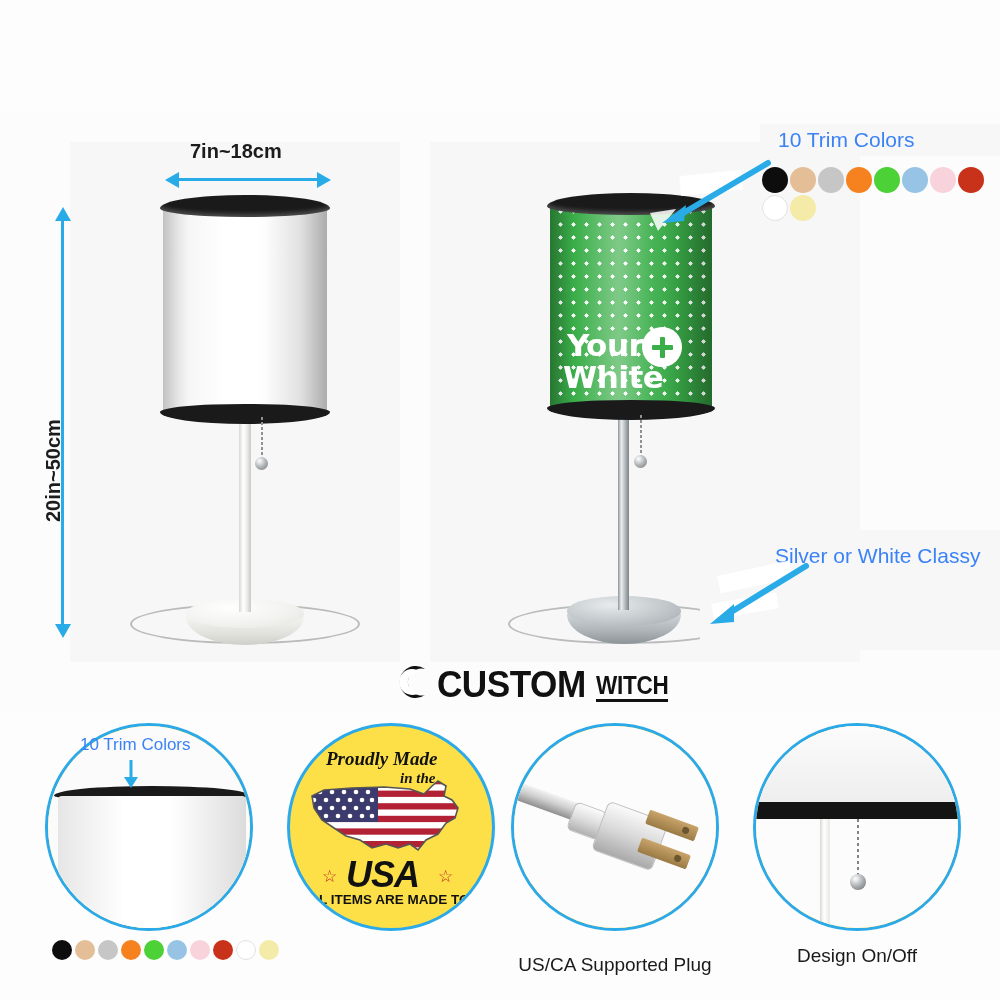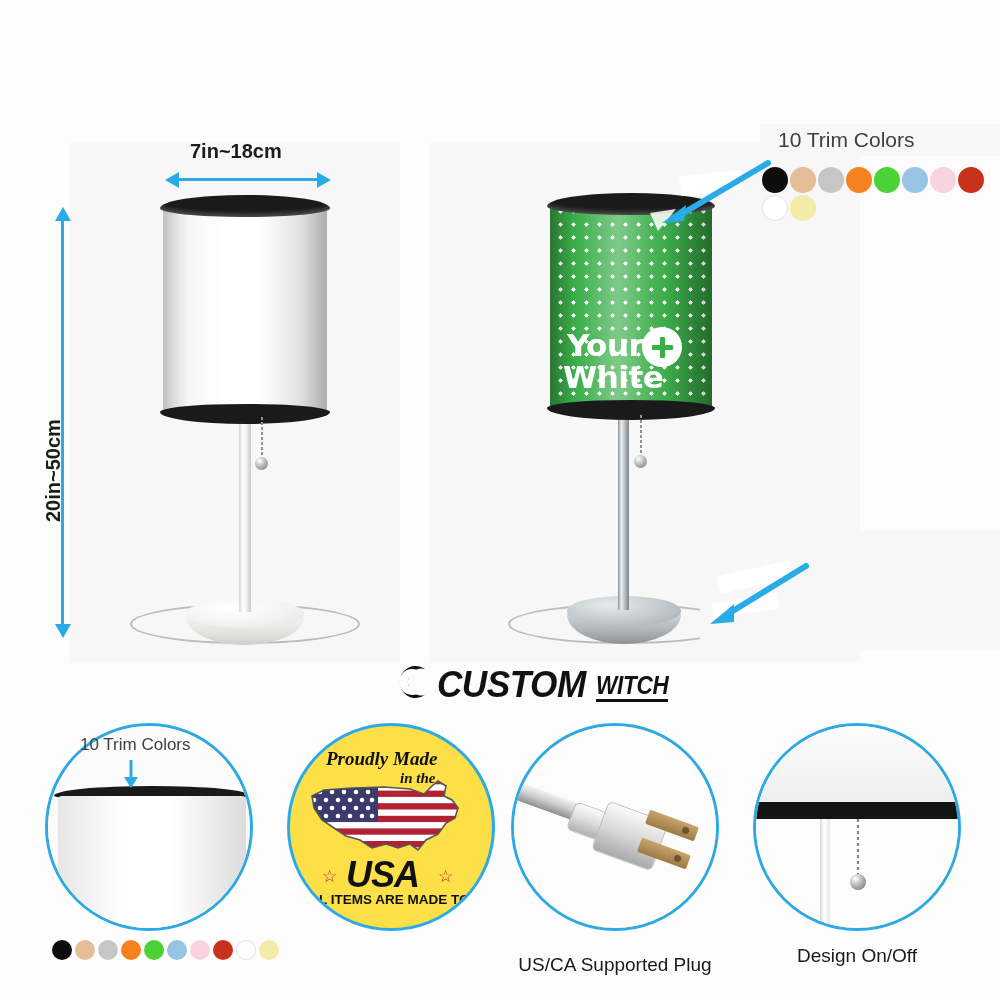--- a/index.html
+++ b/index.html
@@ -92,29 +92,29 @@
   .arrow-h { position:absolute; height:3px; background:#29ABE8; }
   .arrow-v { position:absolute; width:3px; background:#29ABE8; }
   .ah-left, .ah-right { position:absolute; width:0; height:0; border-top:8px solid transparent; border-bottom:8px solid transparent; top:-6.5px; }
   .ah-left { border-right:14px solid #29ABE8; left:-13px; }
   .ah-right { border-left:14px solid #29ABE8; right:-13px; }
   .av-up, .av-down { position:absolute; width:0; height:0; border-left:8px solid transparent; border-right:8px solid transparent; left:-6.5px; }
   .av-up { border-bottom:14px solid #29ABE8; top:-13px; }
   .av-down { border-top:14px solid #29ABE8; bottom:-13px; }
 
   
-  .callout-text { position:absolute; font-size:19px; color:#404040; white-space:nowrap; }
+  .callout-text { position:absolute; font-size:19px; color:#3b82f6; white-space:nowrap; }
   .diag-arrow { position:absolute; }
 
   
   .swatches { position:absolute; display:flex; flex-wrap:wrap; }
   .swatch { border-radius:50%; margin-right:8px; margin-bottom:6px; }
 
   
-  .logo { position:absolute; display:flex; align-items:flex-end;font-style:italic; }
+  .logo { position:absolute; display:flex; align-items:flex-end; }
   .logo-c { position:relative; width:40px; height:40px; margin-right:1px; }
   .logo-custom { font-family:"Liberation Sans Narrow","Liberation Sans",sans-serif; font-weight:bold; font-size:37px; color:#111; letter-spacing:-0.5px; line-height:.92; transform: scaleX(.95); }
   .logo-witch { font-family:"Liberation Sans Narrow","Liberation Sans",sans-serif; font-weight:bold; font-size:25px; color:#111; letter-spacing:-0.3px; border-bottom:3px solid #111; line-height:1; padding-bottom:1px; margin-left:2px; transform: scaleX(.9); }
 
   
   .feature { position:absolute; }
   .circle {
     position:absolute; border-radius:50%;
     border:3px solid #2BA9E8; background:#fde047; overflow:hidden;
   }
@@ -244,20 +244,21 @@
     <svg class="diag-arrow" style="left:650px; top:45px; width:130px; height:75px;" viewBox="0 0 130 75">
       <g>
         <polygon points="8,74 0,56 26,52" fill="#FFFFFF" opacity="0.85"></polygon>
         <rect x="30" y="16" width="62" height="20" fill="#FFFFFF" opacity="0.9" transform="rotate(-6 60 26)"></rect>
         <line x1="118" y1="6" x2="30" y2="58" stroke="#29ABE8" stroke-width="6" stroke-linecap="round"></line>
         <polygon points="12,66 36,48 34,64" fill="#29ABE8"></polygon>
       </g>
     </svg>
 
     <div class="soft-patch" style="left:700px; top:418px; width:300px; height:120px;"></div>
+    <div class="callout-text" style="left:775px; top:432px; font-size:21px;">Silver or White Classy</div>
     <svg class="diag-arrow" style="left:700px; top:442px; width:120px; height:80px;" viewBox="0 0 120 80">
       <g>
         <rect x="18" y="14" width="74" height="18" fill="#FFFFFF" opacity="0.92" transform="rotate(-12 55 23)"></rect>
         <rect x="12" y="44" width="66" height="16" fill="#FFFFFF" opacity="0.92" transform="rotate(-10 45 52)"></rect>
         <line x1="106" y1="12" x2="28" y2="60" stroke="#29ABE8" stroke-width="6" stroke-linecap="round"></line>
         <polygon points="10,70 34,50 34,68" fill="#29ABE8"></polygon>
       </g>
     </svg>
 
   </div>

